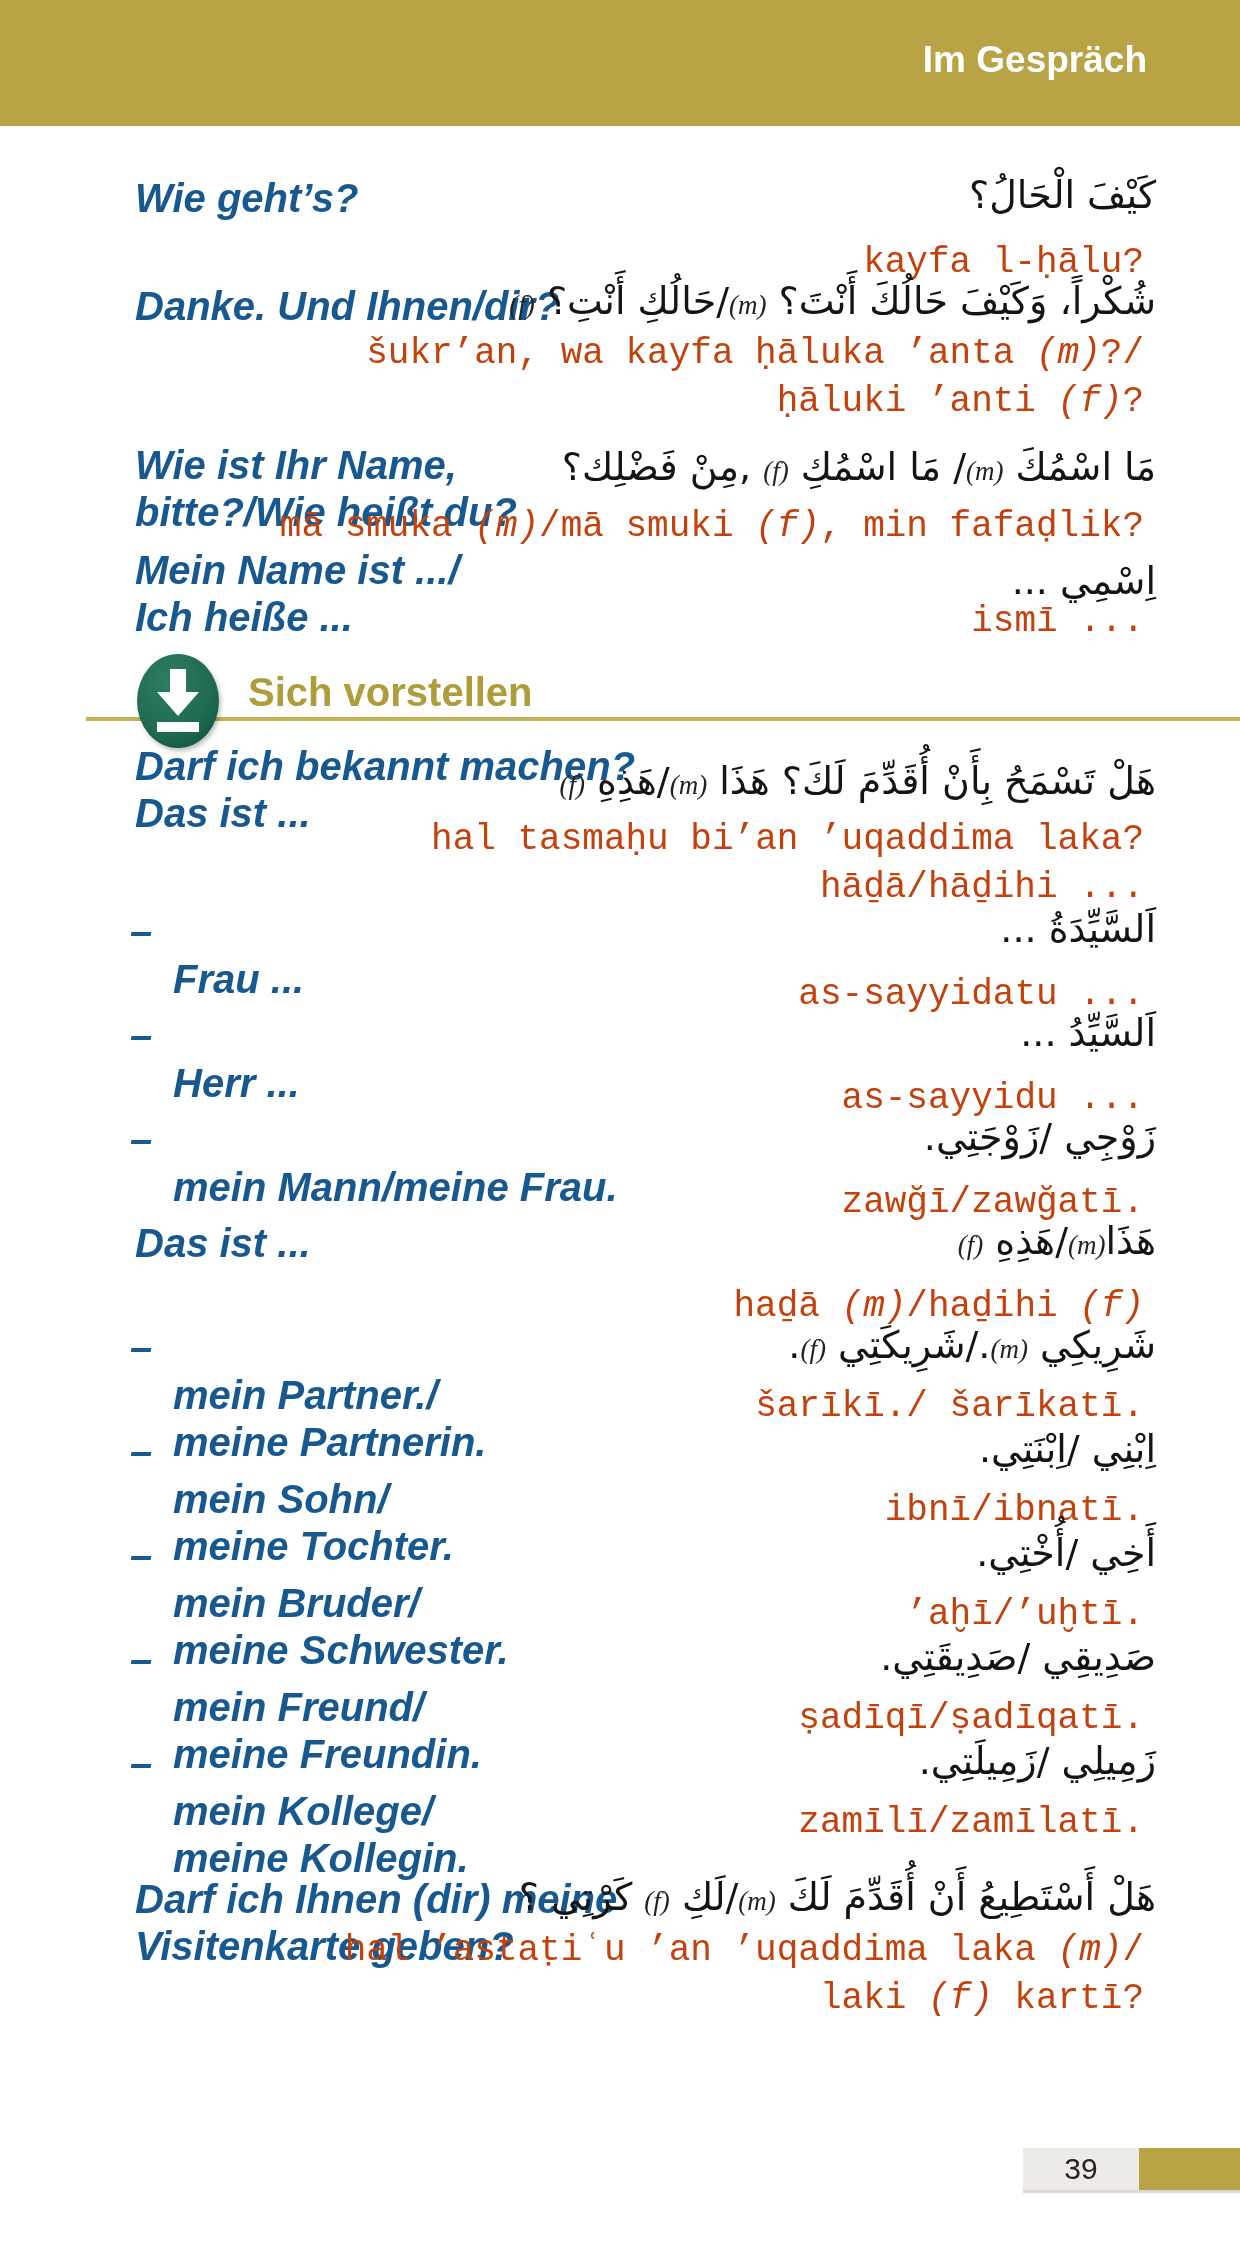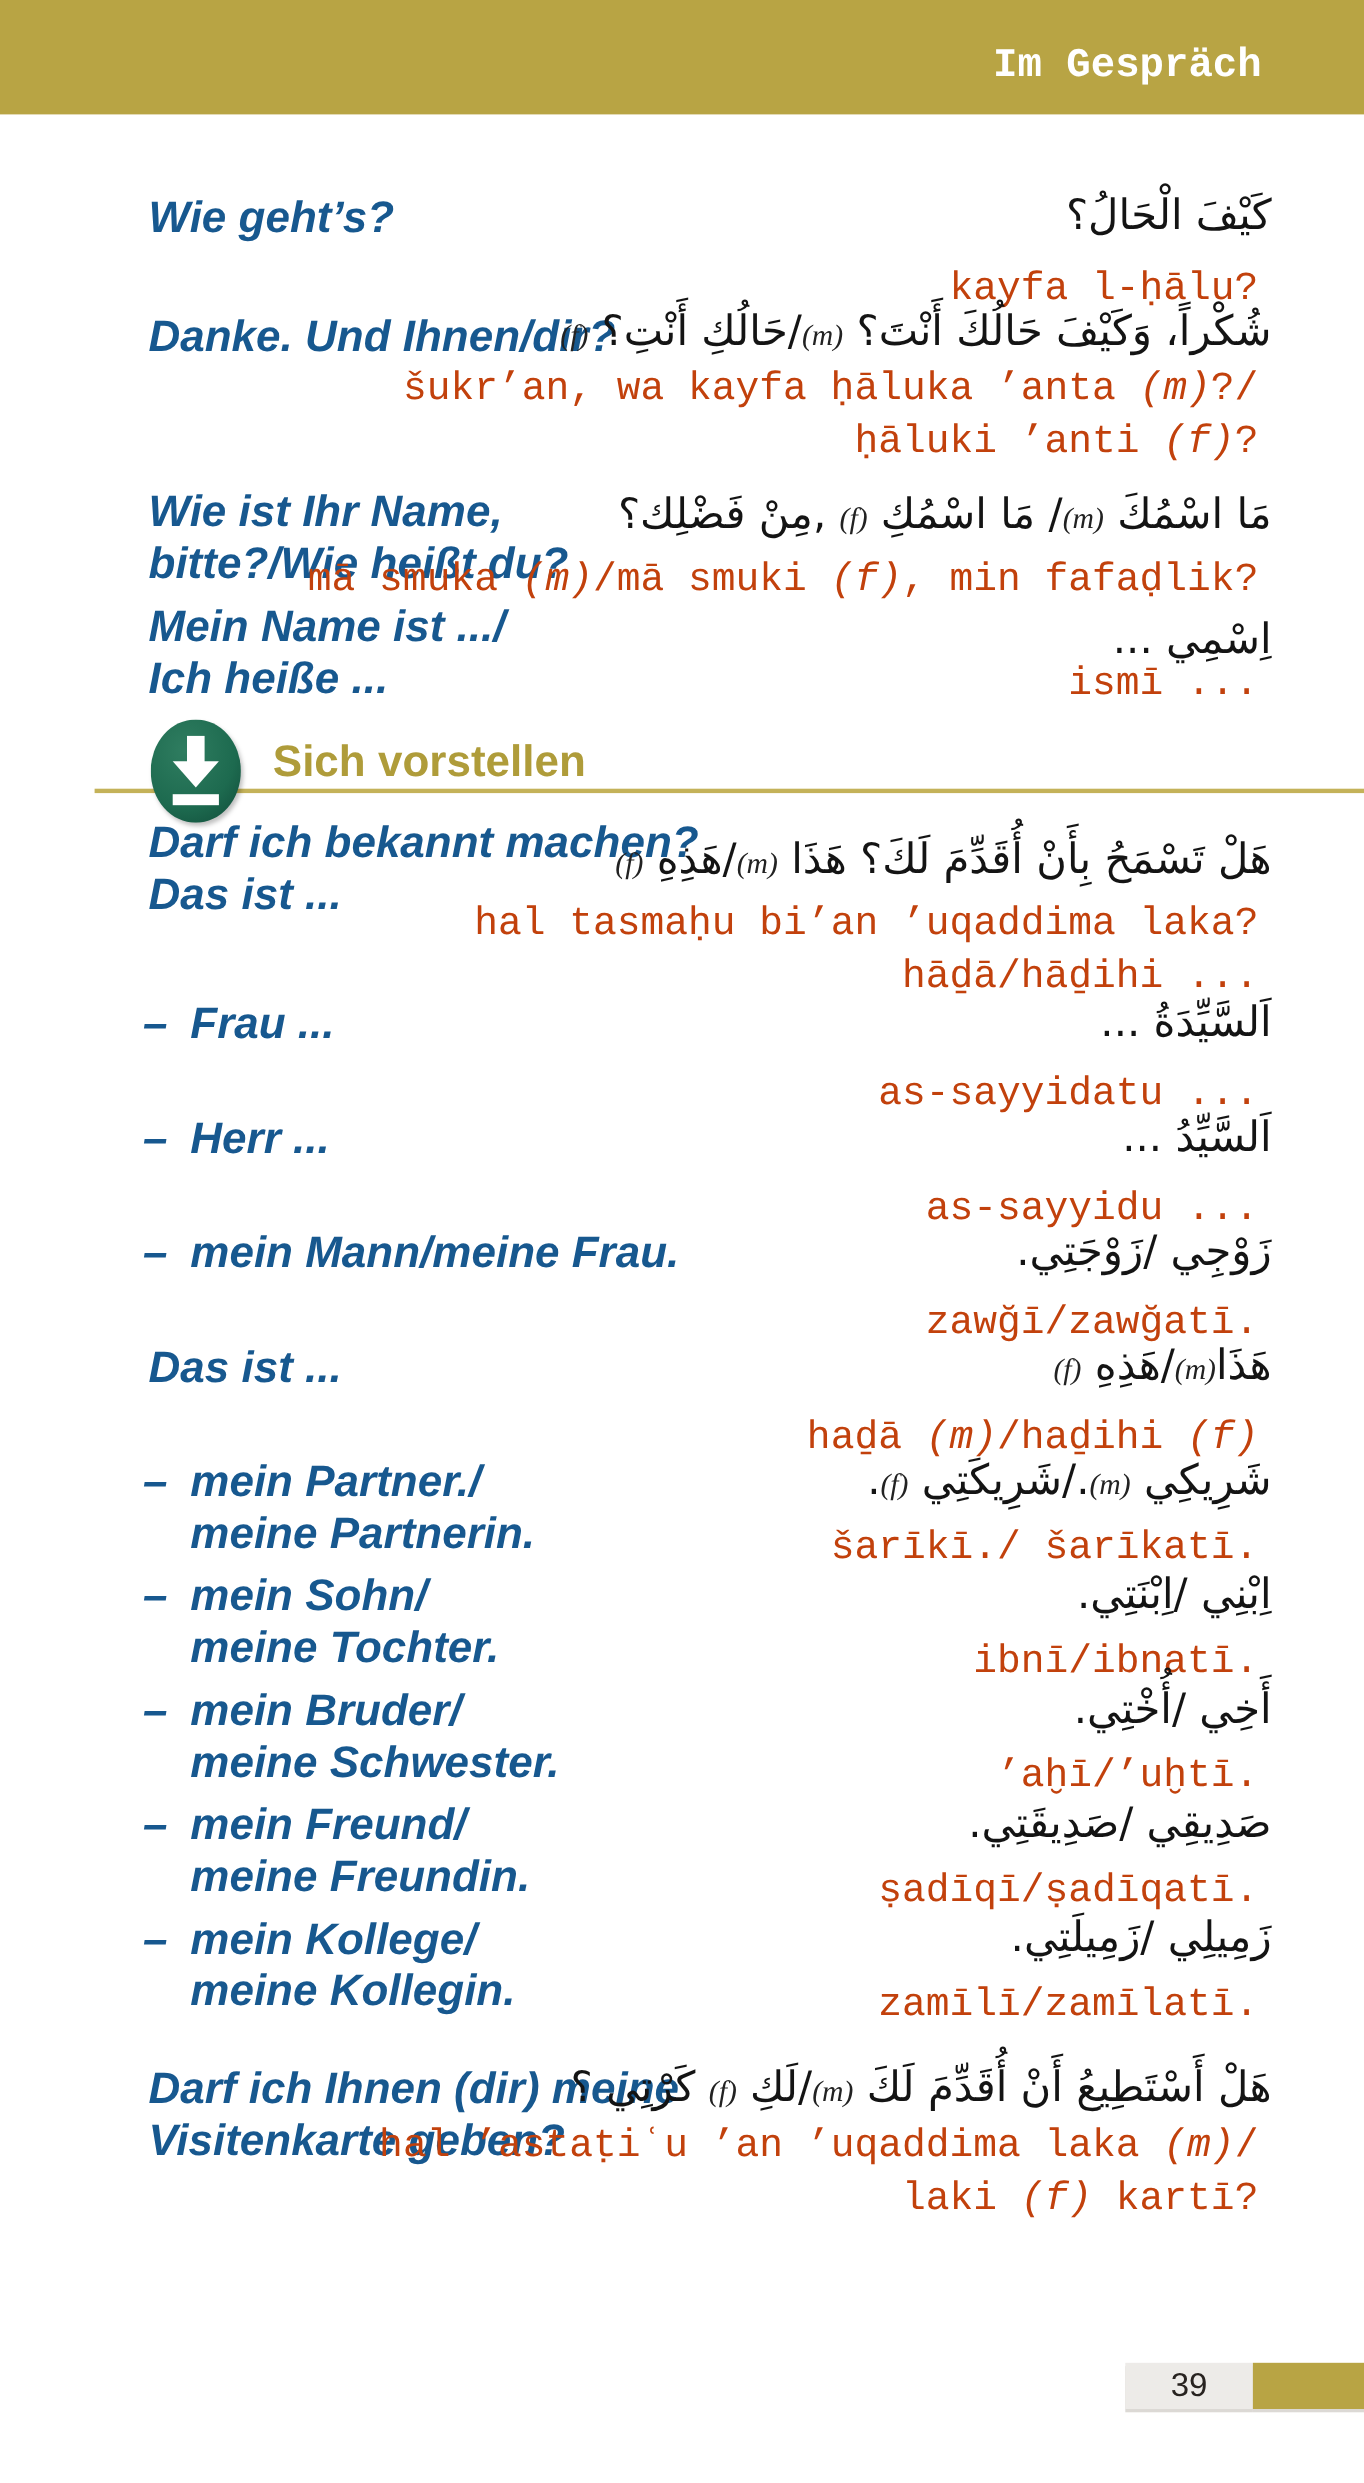--- a/index.html
+++ b/index.html
@@ -1,30 +1,30 @@
 <!DOCTYPE html>
 <html lang="de"><head>
 <meta charset="utf-8">
 <style>
   html,body{margin:0;padding:0;}
   body{
     width:1240px;height:2257px;position:relative;background:#ffffff;
     font-family:"Liberation Sans", sans-serif;overflow:hidden;
   }
-  .header-bar{position:absolute;left:0;top:0;width:1240px;height:104px;background:#b8a444;font-family:Liberation Mono, monospace;}
+  .header-bar{position:absolute;left:0;top:0;width:1240px;height:126px;background:#b8a444;}
   .header-title{
     position:absolute;right:93px;top:38px;font-size:37px;font-weight:bold;
     color:#ffffff;line-height:44px;white-space:nowrap;
   }
   
   .g{
     position:absolute;left:135px;color:#17588f;font-weight:bold;font-style:italic;
     font-size:40px;line-height:47px;white-space:nowrap;
   }
-  .g.b{left:173px;}
+  .g.b{left:173px;margin-top:48px;}
   .dash{
     position:absolute;left:130px;color:#17588f;font-weight:bold;font-style:italic;
     font-size:40px;line-height:47px;
   }
   
   .a{
     position:absolute;right:84px;direction:rtl;text-align:left;white-space:nowrap;
     font-family:"DejaVu Sans", sans-serif;font-size:38px;line-height:58px;color:#141414;
   }
   .a .mf{

